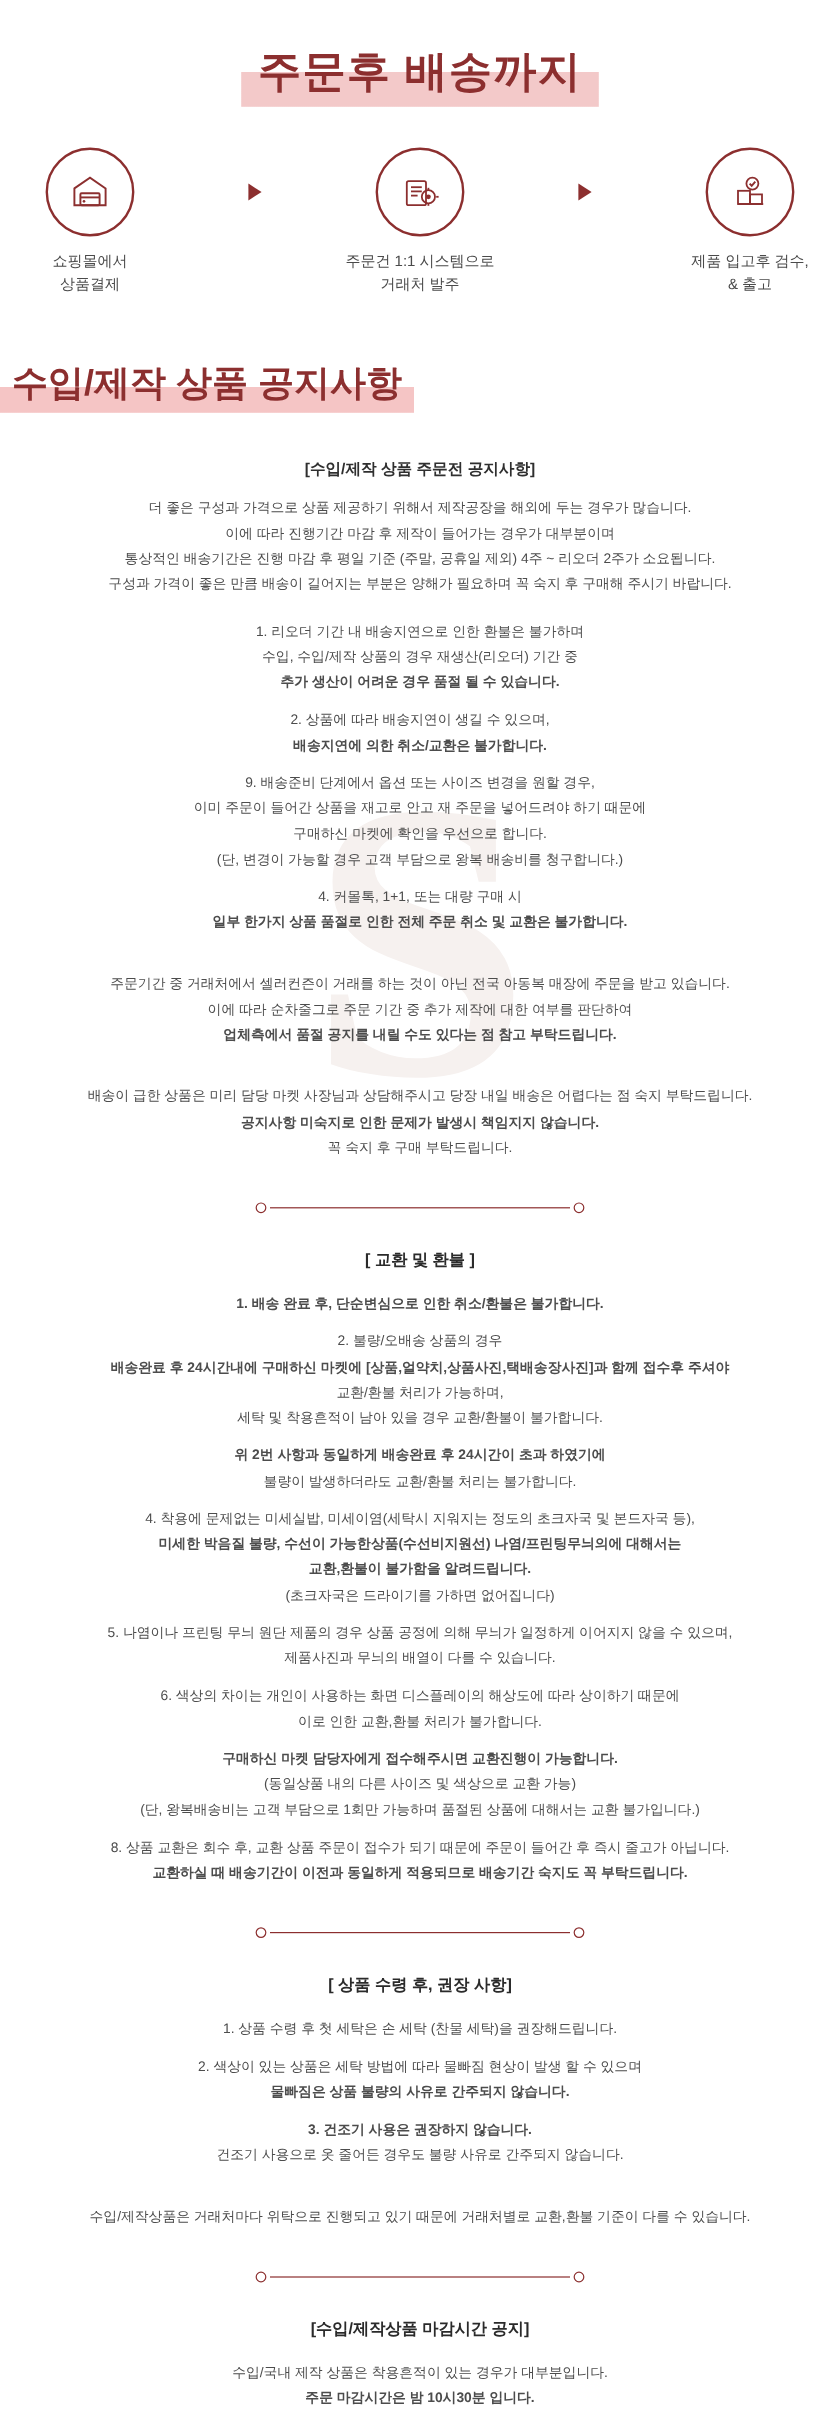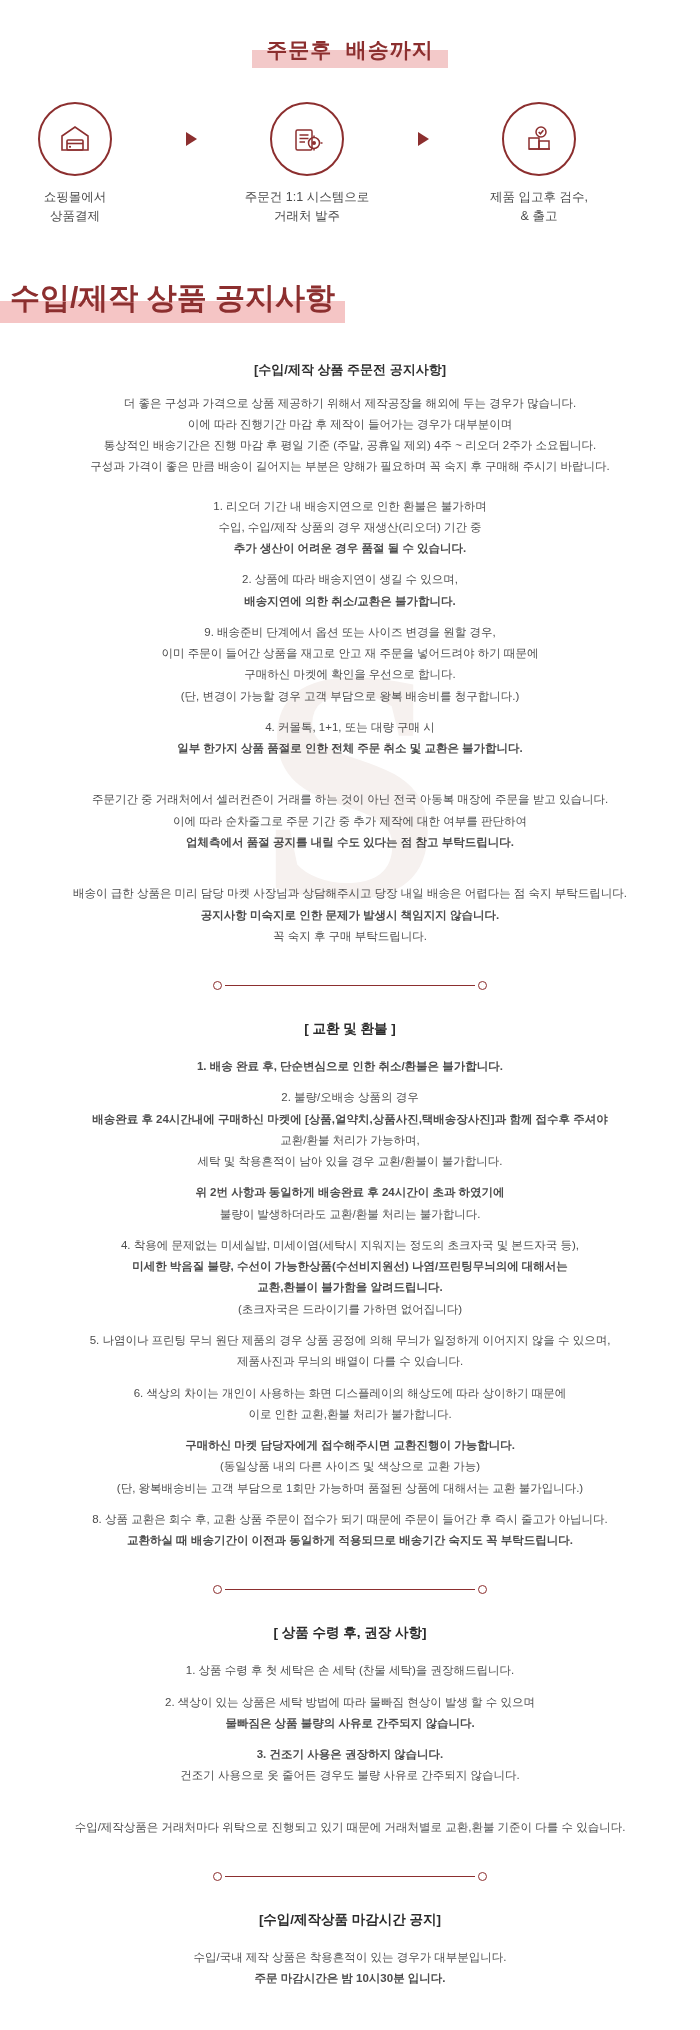--- a/index.html
+++ b/index.html
@@ -41,33 +41,33 @@
 
   .content { position: relative; z-index: 2; }
 
   
   .top-title-wrap {
     text-align: center;
     margin-bottom: 34px;
   }
   .top-title {
     display: inline-block;
-    font-size: 21px;
+    font-size: 36px;
     font-weight: bold;
     color: #8c2f2f;
     letter-spacing: 1px;
     padding: 2px 14px 4px 14px;
     background: linear-gradient(to bottom, rgba(255,255,255,0) 48%, #f3c9c9 48%, #f3c9c9 100%);
-    font-family: Liberation Mono, monospace;
+    font-family: Liberation Sans, sans-serif;
   }
 
   
   .steps {
     display: flex;
-    justify-content: flex-start;
+    justify-content: space-between;
     align-items: flex-start;
     gap: 28px;
     margin-bottom: 52px;
   }
   .step {
     width: 150px;
     text-align: center;
   }
   .step-circle {
     width: 74px;

